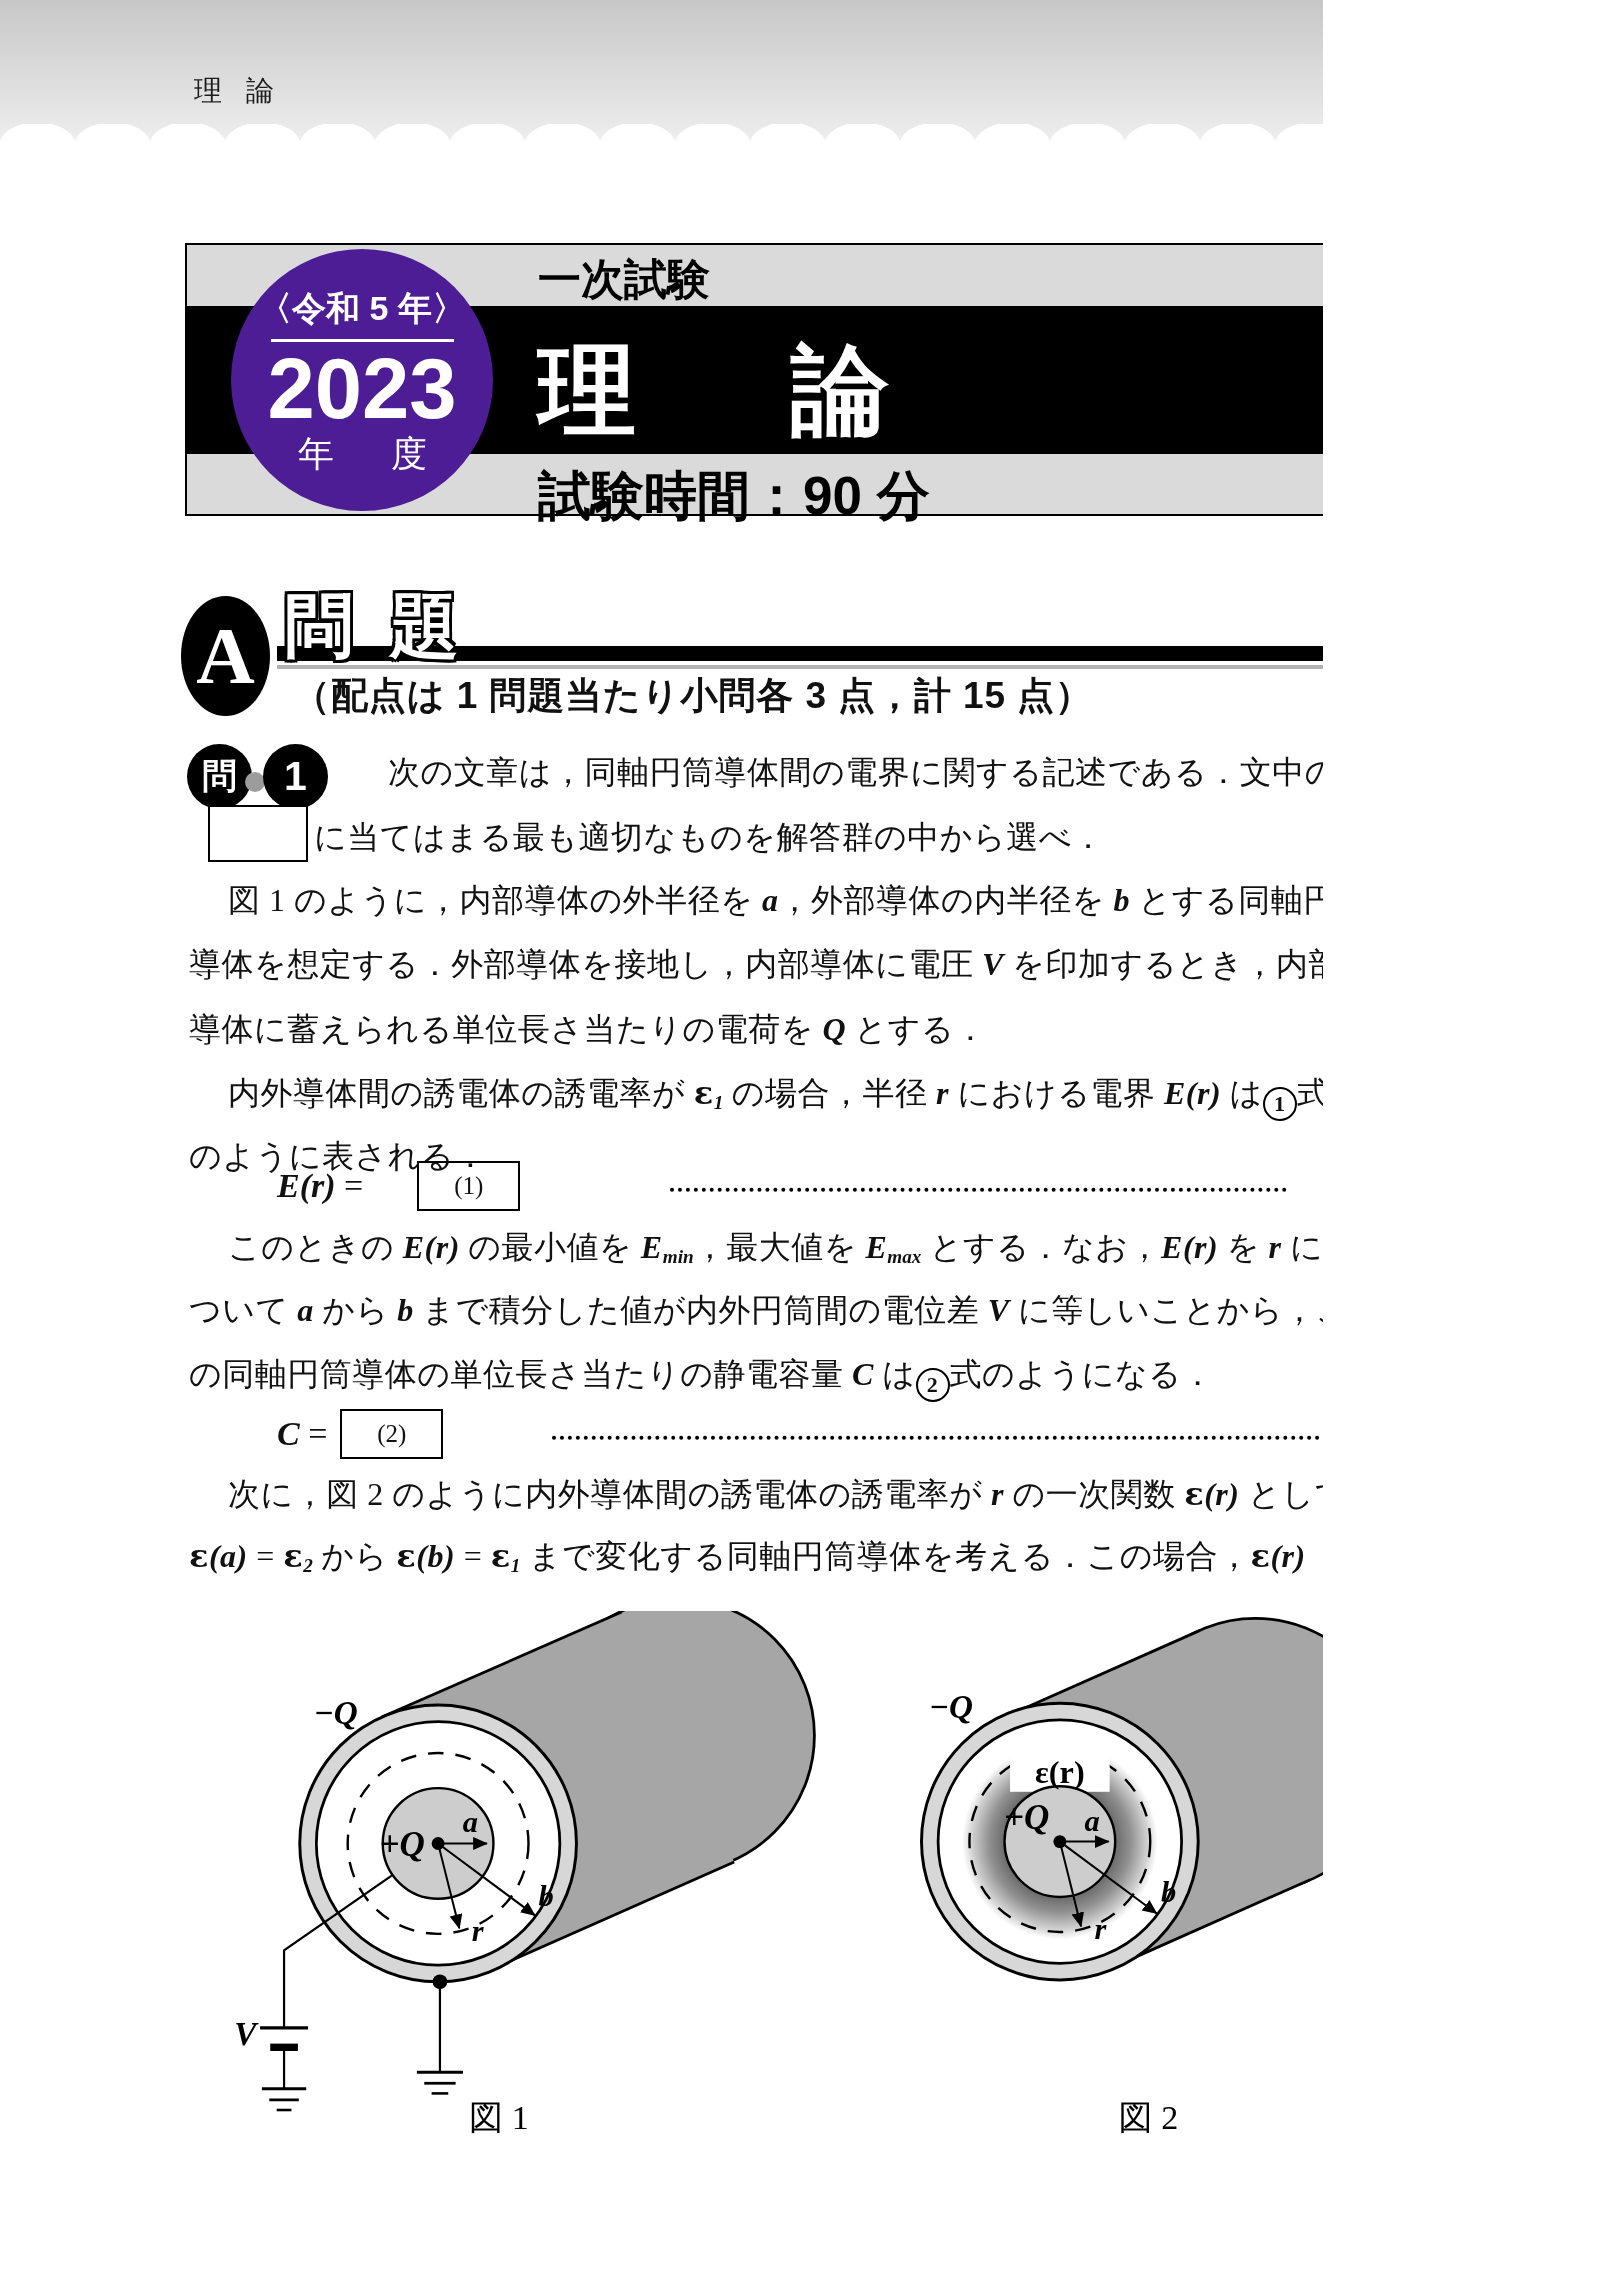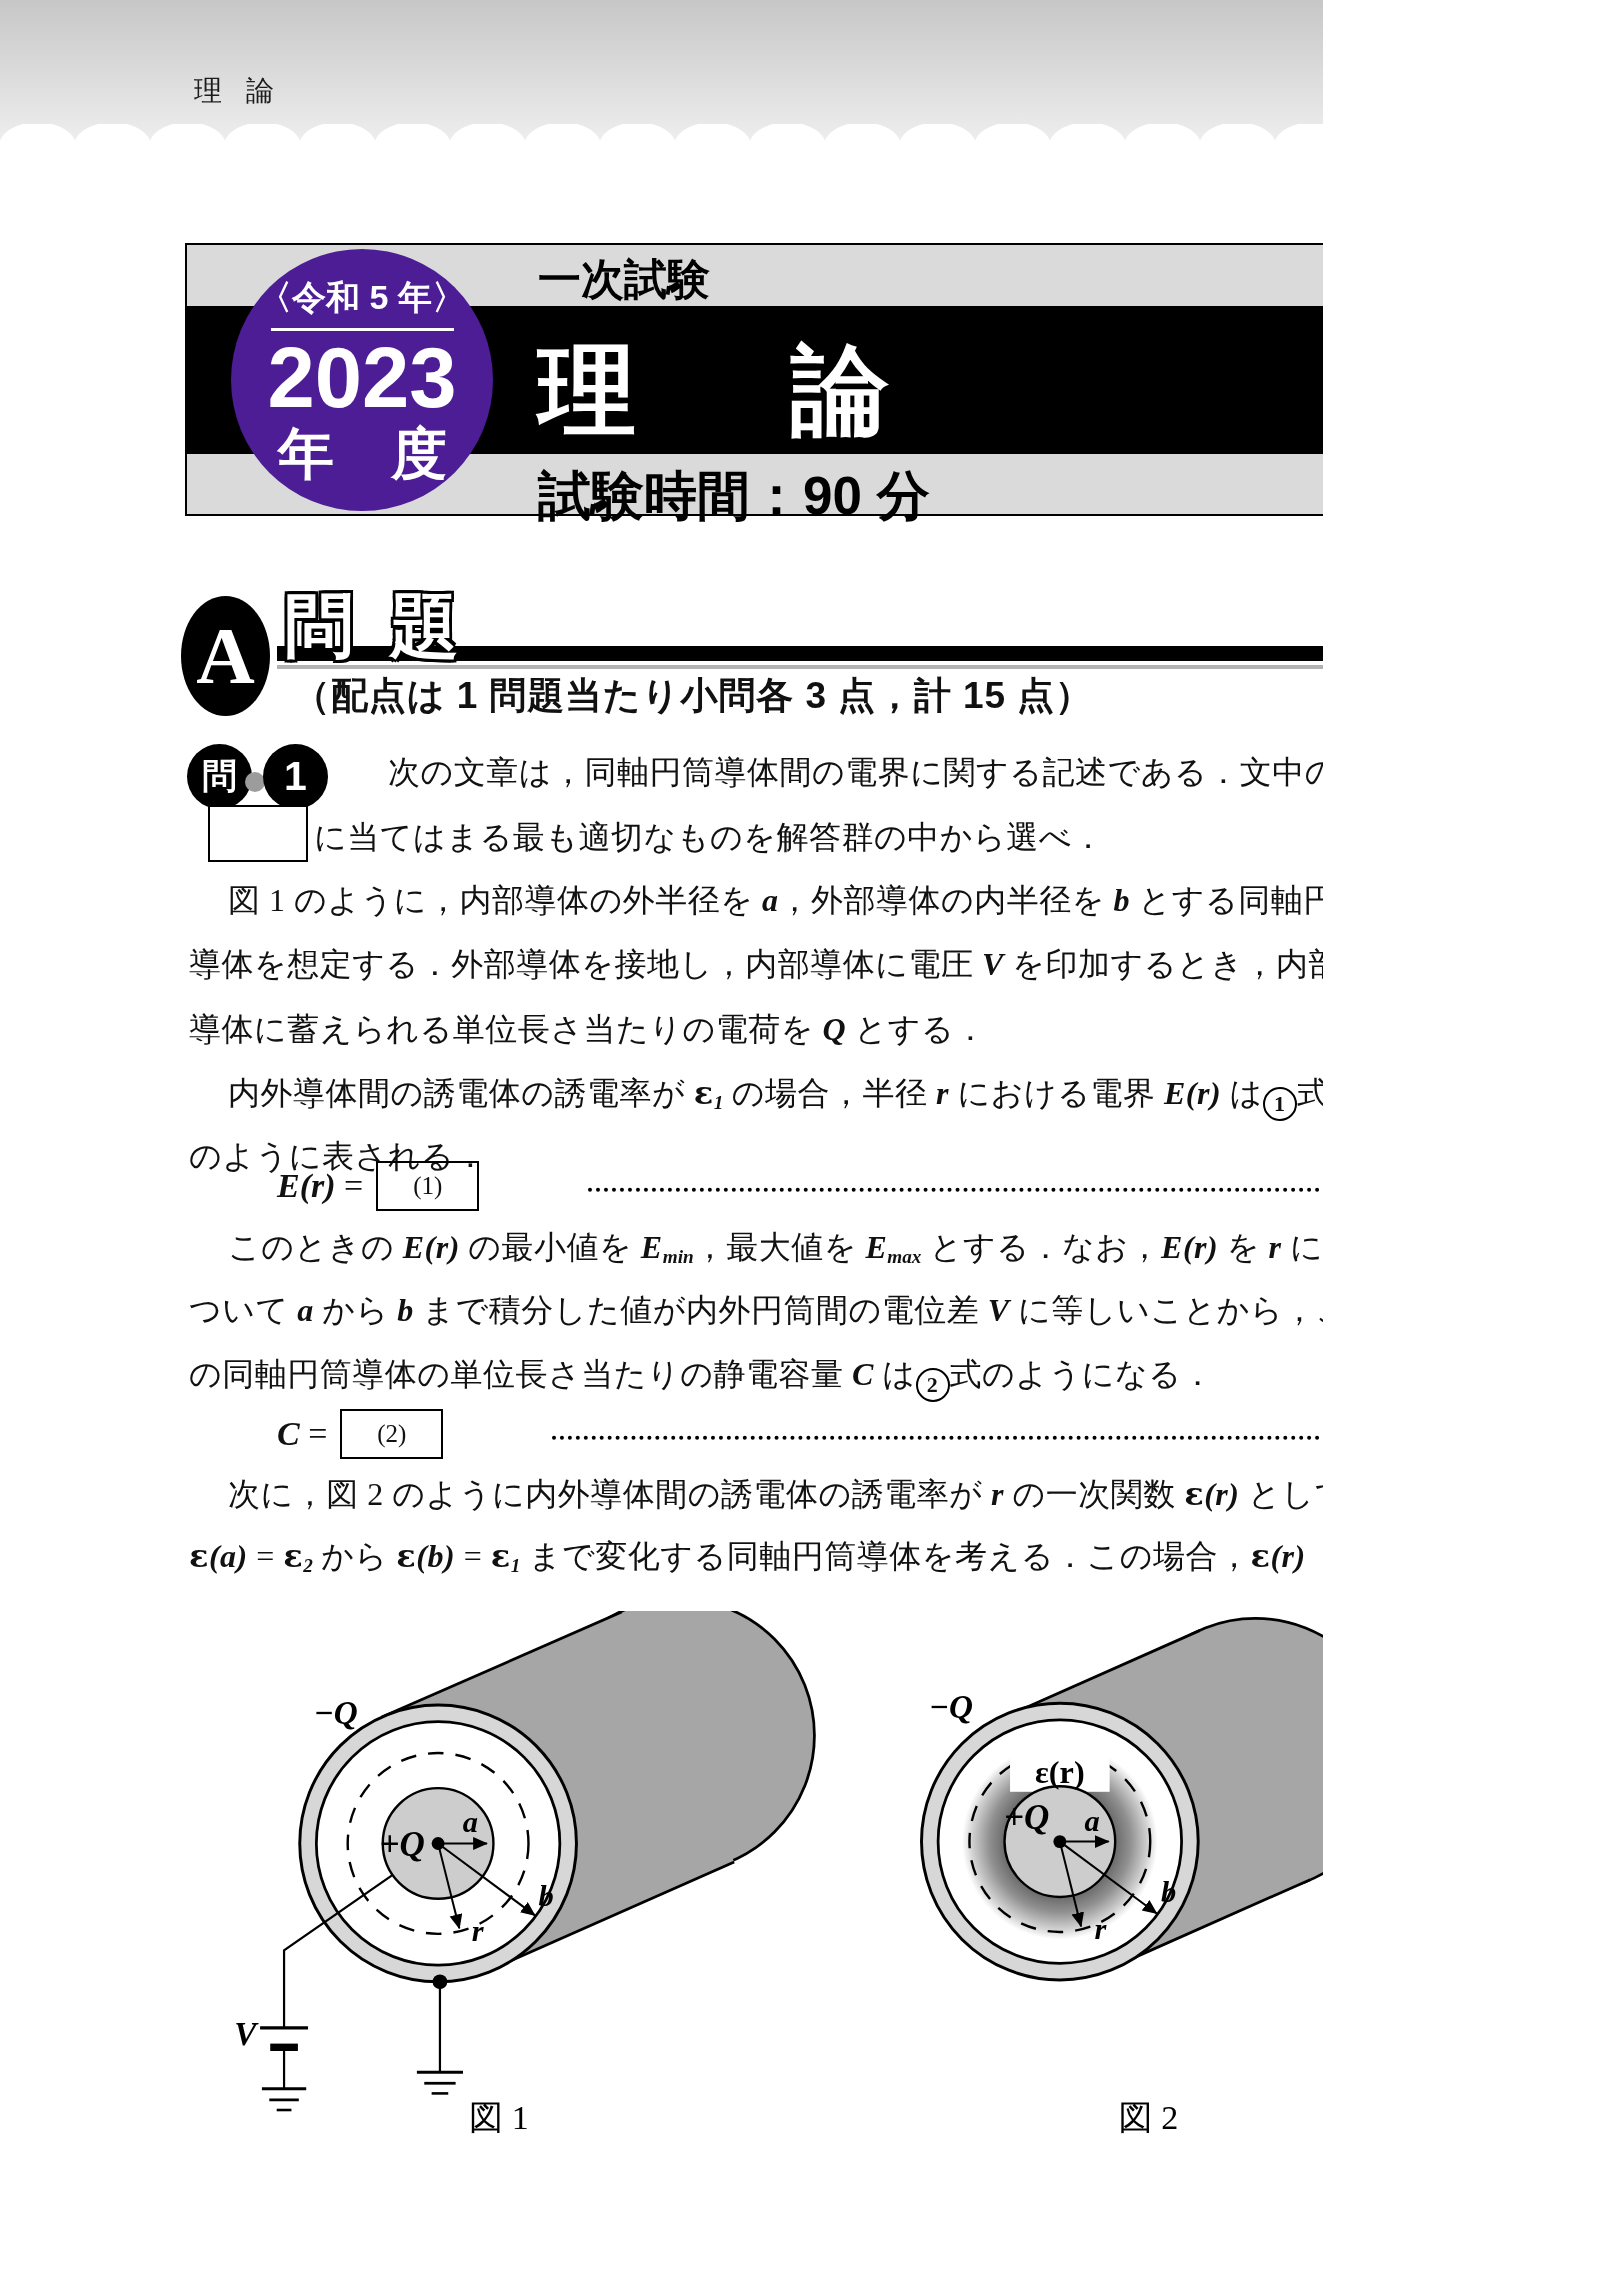--- a/index.html
+++ b/index.html
@@ -28,21 +28,21 @@
                    font-family:"Liberation Sans","DejaVu Sans",sans-serif;}
   .banner .duration{position:absolute;left:351px;top:216px;font-size:53px;font-weight:bold;
                     font-family:"Liberation Sans","DejaVu Sans",sans-serif;color:#000;}
   .year-circle{position:absolute;left:44px;top:3.7px;width:262px;height:262px;border-radius:50%;
                background:#4c1d95;display:flex;flex-direction:column;align-items:center;
                justify-content:center;z-index:3;color:#fff;
                font-family:"Liberation Sans","DejaVu Sans",sans-serif;}
   .year-circle .era{font-size:34px;font-weight:bold;}
   .year-circle .rule{width:183px;height:3.7px;background:#fff;margin:6.5px 0 1.8px 0;}
   .year-circle .yr{font-size:85px;font-weight:bold;line-height:1.05;}
-  .year-circle .nendo{font-size:56px;font-weight:bold;letter-spacing:57px;transform:translateX(29px);
+  .year-circle .nendo{font-size:36px;font-weight:normal;letter-spacing:57px;transform:translateX(29px);
                       line-height:1.1;}
 
   
   .tab-black{position:absolute;left:1519px;top:306px;width:94px;height:42px;background:#000;
              border-radius:11px 0 0 11px;display:flex;align-items:center;color:#fff;
              font-family:"Liberation Sans","DejaVu Sans",sans-serif;font-size:28px;padding-left:13px;
              box-sizing:border-box;}
   .tab-gray{position:absolute;left:1539px;top:349px;width:74px;height:90px;background:#8f8f8f;
             display:flex;align-items:center;justify-content:center;color:#fff;
             writing-mode:vertical-rl;font-size:31px;font-weight:bold;letter-spacing:5.5px;
@@ -146,21 +146,21 @@
 
   <div class="bl" style="left:388px;top:751px;">次の文章は，同軸円筒導体間の電界に関する記述である．文中の</div>
   <div class="blankbox"></div>
   <div class="bl" style="left:314px;top:816px;">に当てはまる最も適切なものを解答群の中から選べ．</div>
   <div class="bl" style="left:228px;top:879px;">図 1 のように，内部導体の外半径を <span class="mv">a</span>，外部導体の内半径を <span class="mv">b</span> とする同軸円筒</div>
   <div class="bl" style="left:189px;top:943px;">導体を想定する．外部導体を接地し，内部導体に電圧 <span class="mv">V</span> を印加するとき，内部</div>
   <div class="bl" style="left:189px;top:1008px;">導体に蓄えられる単位長さ当たりの電荷を <span class="mv">Q</span> とする．</div>
   <div class="bl" style="left:228px;top:1072px;">内外導体間の誘電体の誘電率が <span class="mg">ε</span><span class="msub">1</span> の場合，半径 <span class="mv">r</span> における電界 <span class="mv">E(r)</span> は<span class="mcirc">1</span>式</div>
   <div class="bl" style="left:189px;top:1135px;">のように表される．</div>
 
-  <div class="eqrow" style="top:1159px;">
+  <div class="eqrow" style="top:1159px;gap:41px;">
     <span><span class="mv">E(r)</span> =</span>
     <span class="ansbox">(1)</span>
     <span class="leader"></span>
     <span class="mcirc eqnum">1</span>
   </div>
 
   <div class="bl" style="left:228px;top:1226px;">このときの <span class="mv">E(r)</span> の最小値を <span class="mv">E</span><span class="msub">min</span>，最大値を <span class="mv">E</span><span class="msub">max</span> とする．なお，<span class="mv">E(r)</span> を <span class="mv">r</span> に</div>
   <div class="bl" style="left:189px;top:1289px;">ついて <span class="mv">a</span> から <span class="mv">b</span> まで積分した値が内外円筒間の電位差 <span class="mv">V</span> に等しいことから，こ</div>
   <div class="bl" style="left:189px;top:1353px;">の同軸円筒導体の単位長さ当たりの静電容量 <span class="mv">C</span> は<span class="mcirc">2</span>式のようになる．</div>
 

